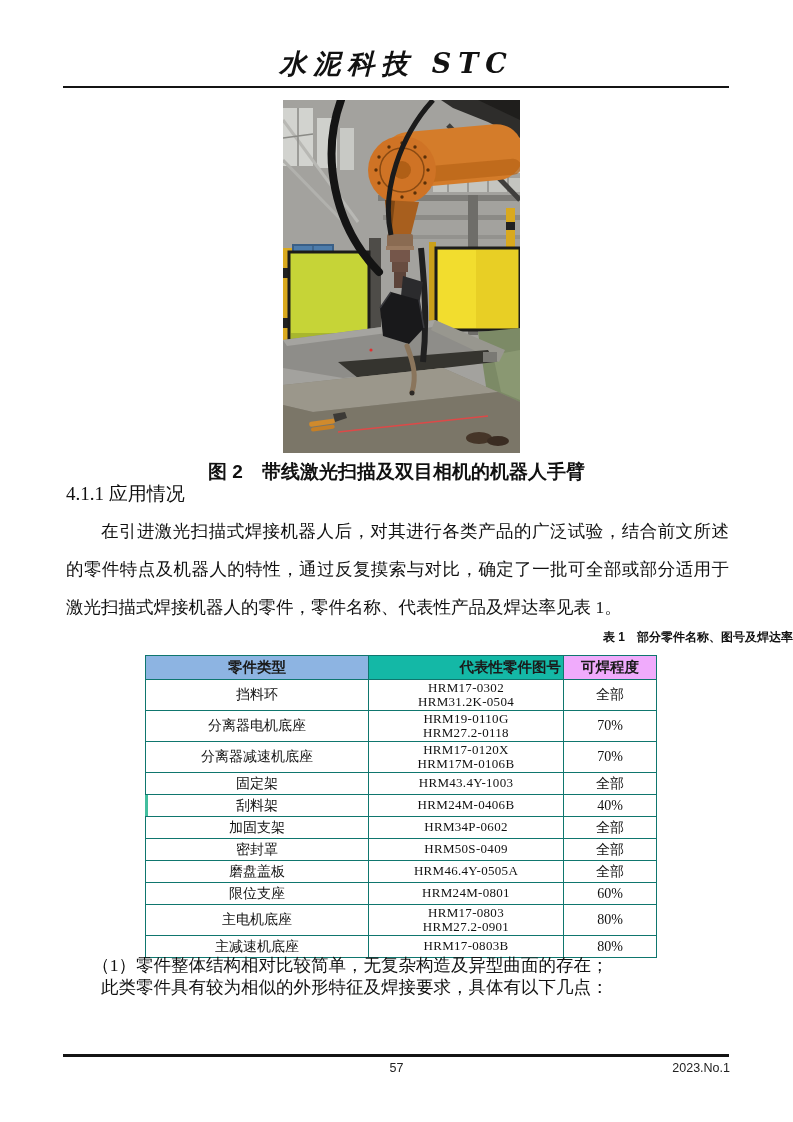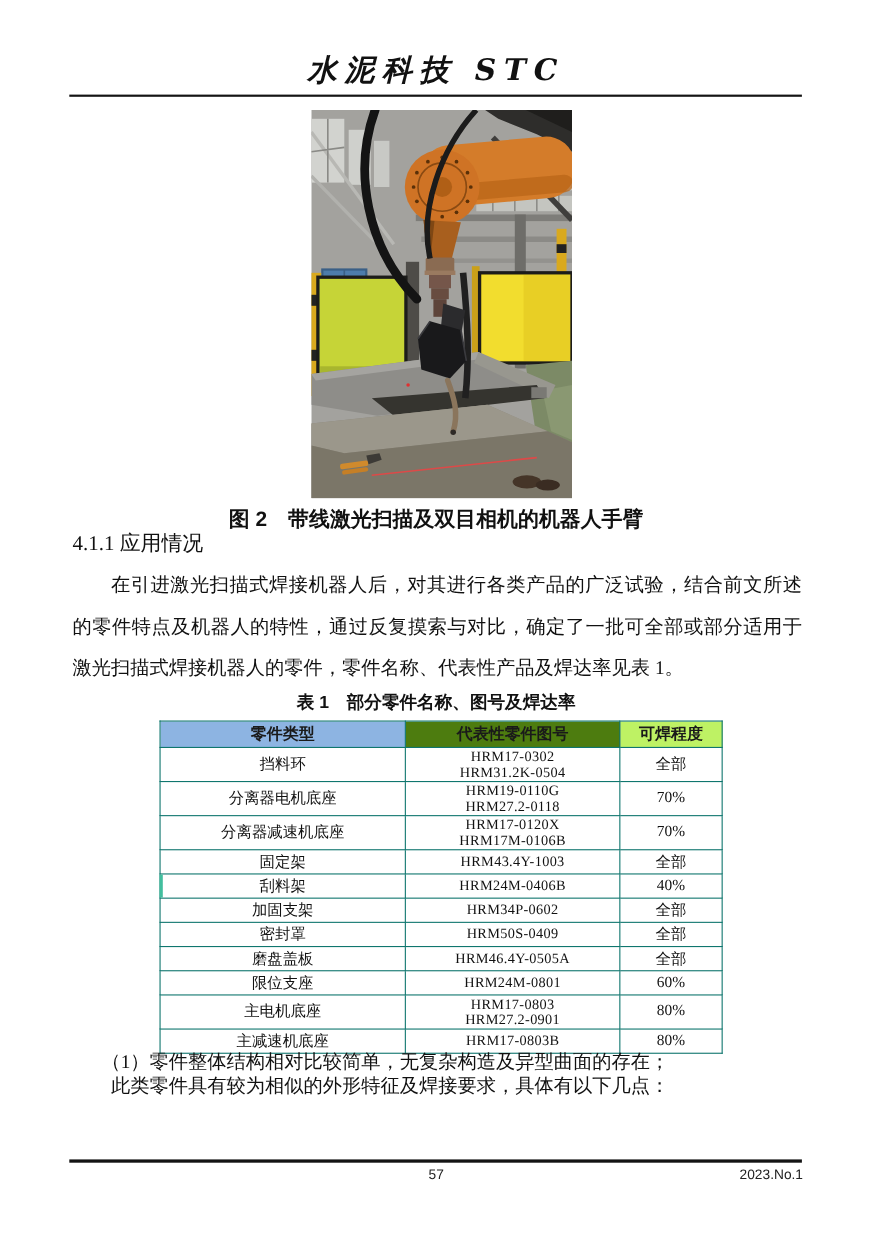--- a/index.html
+++ b/index.html
@@ -25,23 +25,23 @@
   }
   
   .section-heading{position:absolute;left:66px;top:481px;font-size:19px;}
   .para{position:absolute;left:66px;width:663px;font-size:17.5px;line-height:38px;
     text-align:justify;}
   .para-intro{top:512px;text-indent:2em;}
   .para-summary{top:974px;text-indent:2em;line-height:26px;}
   .para-point{top:952px;text-indent:1.5em;line-height:26px;}
   
   .table-title{
-    position:absolute;top:629px;left:0;width:100%;text-align:center;
+    position:absolute;top:629px;left:0;width:100%;text-align:right;
     font-family:"Liberation Sans","DejaVu Sans",sans-serif;
-    font-weight:bold;font-size:16px;
+    font-weight:bold;font-size:12px;
   }
   .parts-table{
     position:absolute;left:145px;top:655px;width:511px;
     border-collapse:collapse;table-layout:fixed;
     font-size:14px;text-align:center;
   }
   .parts-table col.c1{width:223px;}
   .parts-table col.c2{width:195px;}
   .parts-table col.c3{width:93px;}
   .parts-table th,.parts-table td{
@@ -184,22 +184,22 @@
 
   <table class="parts-table">
     <colgroup>
         <col class="c1">
         <col class="c2">
         <col class="c3">
       </colgroup>
     <thead>
       <tr>
         <th class="hdr-bg" style="background: rgb(141, 180, 226);">零件类型</th>
-        <th class="hdr-bg" style="background: #4d7c0f;">代表性零件图号</th>
-        <th class="hdr-bg" style="background: #bef264;">可焊程度</th>
+        <th class="hdr-bg" style="background: #14b8a6; text-align: right;">代表性零件图号</th>
+        <th class="hdr-bg" style="background: #f0abfc;">可焊程度</th>
       </tr>
     </thead>
     <tbody>
       <tr class="dbl">
         <td>挡料环</td>
         <td>
           <div class="code-line">HRM17-0302</div>
           <div class="code-line">HRM31.2K-0504</div>
         </td>
         <td>全部</td>

